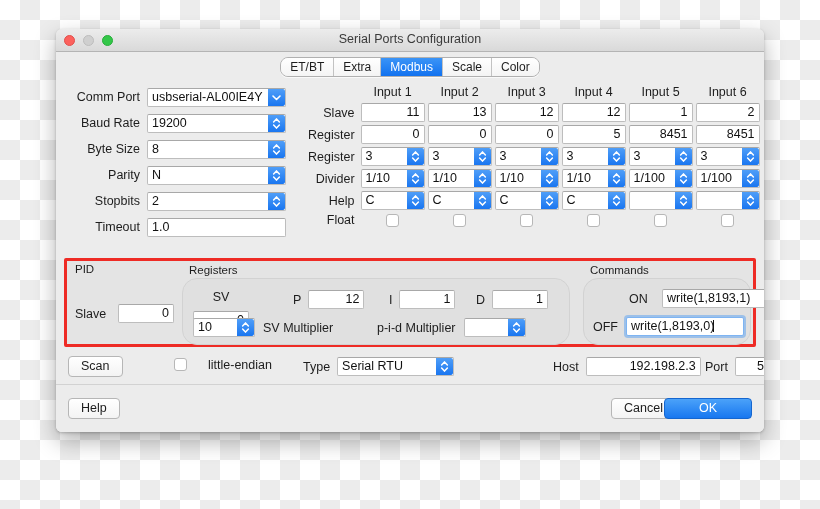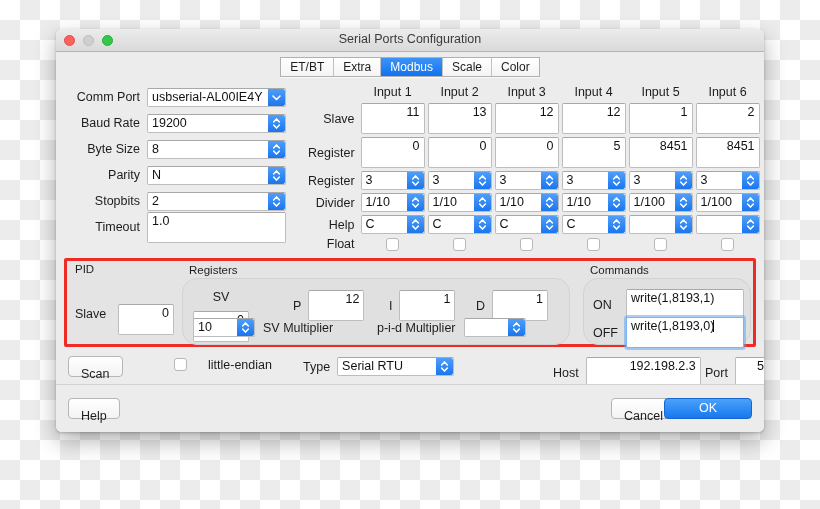--- a/index.html
+++ b/index.html
@@ -51,21 +51,21 @@
   
   #tabbar {
     position: absolute; left: 0; right: 0; top: 23px;
     height: 30px;
     display: flex; justify-content: center; align-items: center;
   }
   .tabs {
     display: flex;
     height: 20px;
     border: 1px solid #b0b0b0;
-    border-radius: 0;
+    border-radius: 8px;
     overflow: hidden;
     box-shadow: 0 1px 0 rgba(255,255,255,0.7);
   }
   .tab {
     padding: 0 9px;
     height: 100%;
     display: flex; align-items: center;
     font-size: 12px; color: #1d1d1d;
     background: linear-gradient(to bottom, #ffffff 0%, #f4f4f4 100%);
     border-right: 1px solid #c2c2c2;
@@ -85,21 +85,21 @@
   }
 
   
   .tf {
     background: #ffffff;
     border: 1px solid #bdbdbd;
     border-top-color: #a8a8a8;
     border-radius: 2px;
     font-size: 12.5px;
     color: #111;
-    height: 31px;
+    height: 19px;
     line-height: 17px;
     padding: 0 4px;
     display: block;
   }
   .tf.num { text-align: right; }
   .tf.focused {
     border: 1px solid #7eb4f2;
     box-shadow: 0 0 0 2px rgba(100,165,240,0.55);
   }
   .caret {
@@ -212,21 +212,21 @@
   #bottomrow {
     position: absolute; left: 0; right: 0; top: 272px; height: 26px;
   }
   .btn {
     background: linear-gradient(to bottom, #ffffff 0%, #f3f3f3 100%);
     border: 1px solid #b6b6b6;
     border-radius: 4px;
     font-size: 12.5px;
     color: #1d1d1d;
     height: 21px;
-    padding: 8px 12px;
+    padding: 0 12px;
     line-height: 19px;
     white-space: nowrap;
   }
   .btn.primary {
     background: linear-gradient(to bottom, #4ba2f9 0%, #1877f0 100%);
     border: 1px solid #1566cf;
     color: #ffffff;
   }
 
   #footer {
@@ -639,21 +639,21 @@
                 </svg>
               </span>
           </span>
         </div>
       </div>
 
       <div id="commands-group" class="subgroup">
         <div class="group-caption">Commands</div>
 
         <div style="position:absolute; left:9px; top:10px; display:flex; align-items:center; gap:7px;">
-          <span class="lbl" style="width:26px;">ON</span>
+          <span class="lbl" style="width:26px;margin-left:36px;">ON</span>
           <span class="tf" style="width:118px;">write(1,8193,1)</span>
         </div>
 
         <div style="position:absolute; left:9px; top:38px; display:flex; align-items:center; gap:7px;">
           <span class="lbl" style="width:26px;">OFF</span>
           <span class="tf focused" style="width:118px;"><span>write(1,8193,0)</span><span class="caret"></span></span>
         </div>
       </div>
     </div>
 

